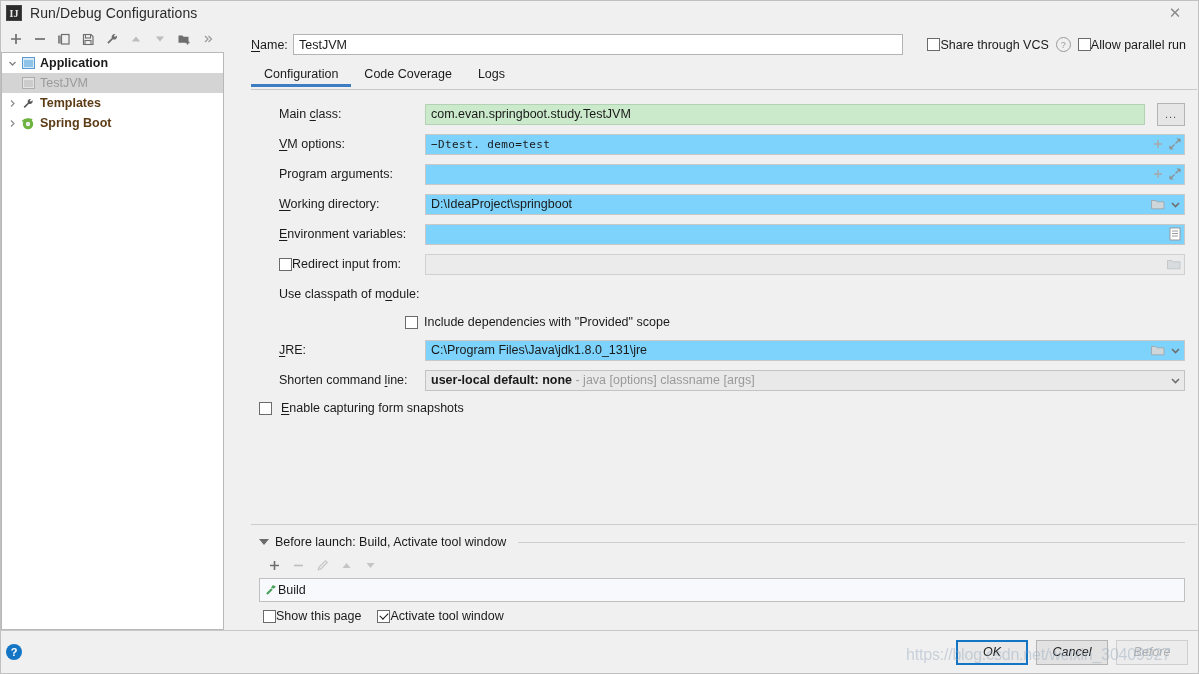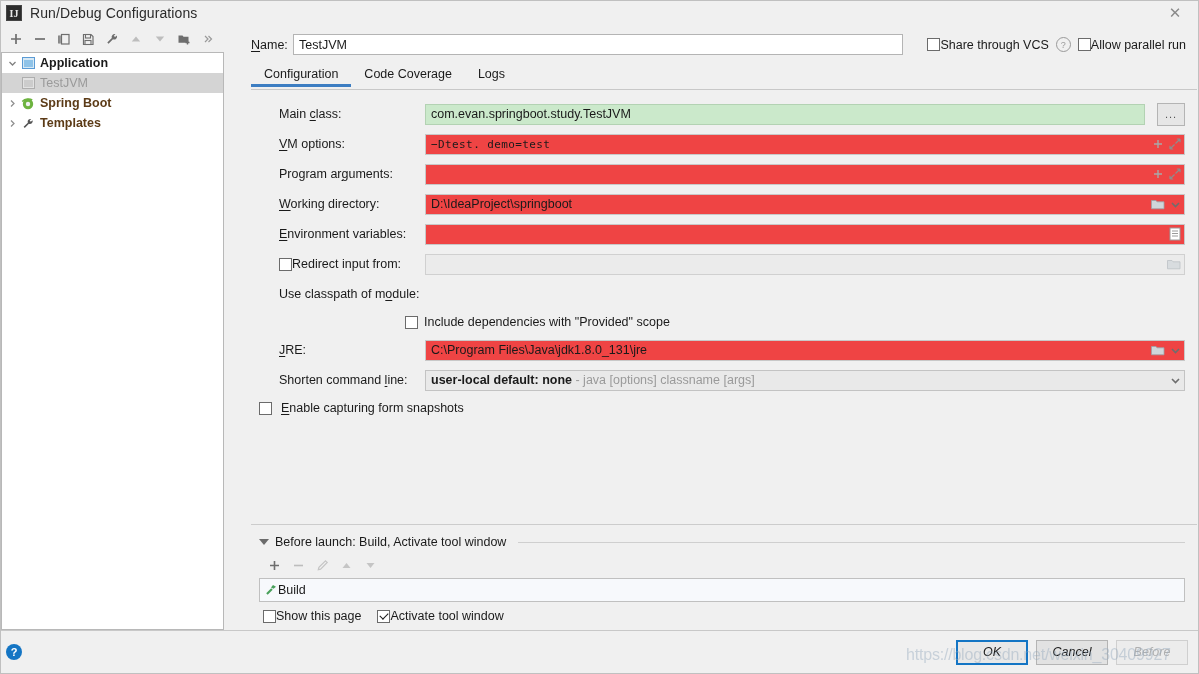--- a/index.html
+++ b/index.html
@@ -159,21 +159,21 @@
   .frow { display: flex; align-items: center; height: 30px; padding-left: 8px; margin-left: 20px; }
   .flabel { width: 146px; font-size: 12.5px; flex: none; }
   .finput {
     flex: 1; height: 21px; box-sizing: border-box;
     background: #fff; border: 1px solid #b4b4b4;
     display: flex; align-items: center;
     font-size: 12.5px; padding-left: 5px;
     margin-right: 12px; position: relative;
   }
   .finput.green { background: #cbe9cb; border-color: #b3d2b3; }
-  .finput.flat { border: 1px solid #c8c8c8; background: #ef4444; }
+  .finput.flat { border: 1px solid #c8c8c8; background: #7dd3fc; }
   .finput.disabled { background: #ebebeb; border-color: #d0d0d0; }
   .finput.combo { background: #e9e9e9; border: 1px solid #c3c3c3; }
   .finput.mono { font-family: "DejaVu Sans Mono", monospace; font-size: 11px; letter-spacing: .4px; }
   .fval { white-space: nowrap; overflow: hidden; text-overflow: ellipsis; }
   .fval b { font-weight: bold; }
 
   .ext-btn {
     width: 28px; height: 23px; flex: none;
     background: #e6e6e6; border: 1px solid #b4b4b4;
     box-sizing: border-box; margin-right: 12px;
@@ -343,41 +343,41 @@
             <span class="tree-label dim">TestJVM</span>
           </div>
 
           <div class="tree-row">
             <span class="tw">
               <svg width="9" height="9" viewBox="0 0 9 9">
                   <path d="M3 1.5l3 3-3 3" fill="none" stroke="#909090" stroke-width="1.3"></path>
                 </svg>
             </span>
             <span class="tree-ico">
+              <svg width="14" height="13" viewBox="0 0 14 14">
+                  <path d="M10.5 2.2a3 3 0 0 0-3.7 3.9L2.3 10.6l1.2 1.2 4.5-4.5a3 3 0 0 0 3.9-3.8L10 5l-1.2-1.2z" fill="#555"></path>
+                </svg>
+            </span>
+            <span class="tree-label brown">Templates</span>
+          </div>
+
+          <div class="tree-row">
+            <span class="tw">
+              <svg width="9" height="9" viewBox="0 0 9 9">
+                  <path d="M3 1.5l3 3-3 3" fill="none" stroke="#909090" stroke-width="1.3"></path>
+                </svg>
+            </span>
+            <span class="tree-ico">
               <svg width="14" height="13" viewBox="0 0 14 13">
                   <circle cx="7" cy="7" r="5.2" fill="#6db33f"></circle>
                   <circle cx="7" cy="7" r="2.2" fill="#f0f0f0"></circle>
                   <path d="M1.2 4.5c3-2.8 7.4-3 10-1.5" fill="none" stroke="#6db33f" stroke-width="1.6"></path>
                 </svg>
             </span>
             <span class="tree-label brown">Spring Boot</span>
-          </div>
-
-          <div class="tree-row">
-            <span class="tw">
-              <svg width="9" height="9" viewBox="0 0 9 9">
-                  <path d="M3 1.5l3 3-3 3" fill="none" stroke="#909090" stroke-width="1.3"></path>
-                </svg>
-            </span>
-            <span class="tree-ico">
-              <svg width="14" height="13" viewBox="0 0 14 14">
-                  <path d="M10.5 2.2a3 3 0 0 0-3.7 3.9L2.3 10.6l1.2 1.2 4.5-4.5a3 3 0 0 0 3.9-3.8L10 5l-1.2-1.2z" fill="#555"></path>
-                </svg>
-            </span>
-            <span class="tree-label brown">Templates</span>
           </div>
         </div>
       </div>
 
       <div class="right-col">
 
         <div class="name-row">
           <div class="name-label"><span class="underline">N</span>ame:</div>
           <div class="name-input">TestJVM</div>
           <div class="share-group">

